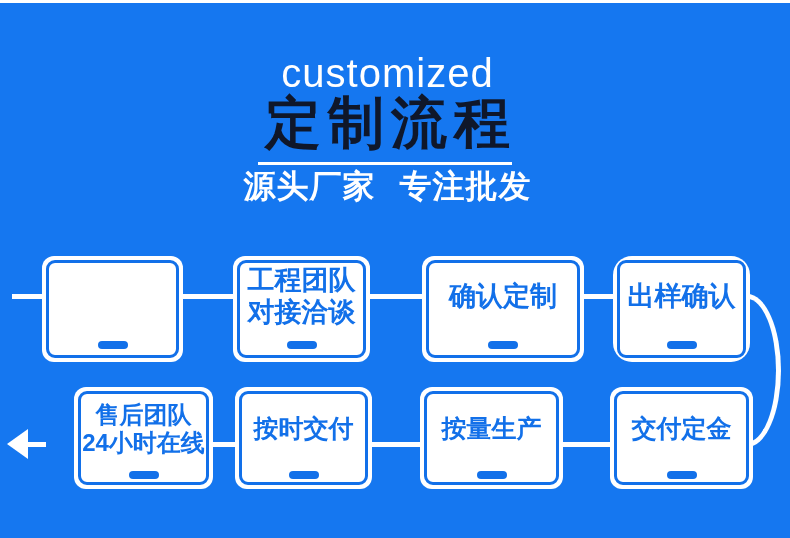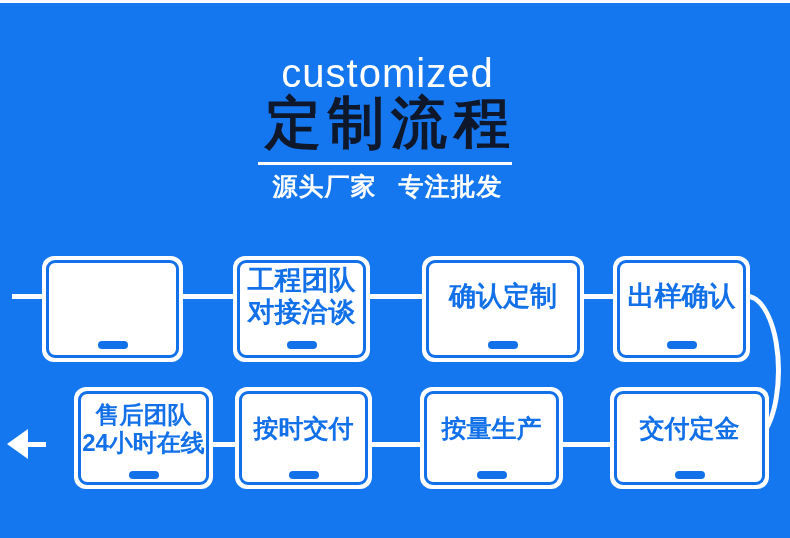--- a/index.html
+++ b/index.html
@@ -26,21 +26,21 @@
     position:absolute;top:93px;left:0;width:775px;
     text-align:center;color:#0f172a;
     font-size:56px;font-weight:900;line-height:60px;letter-spacing:7px;text-indent:7px;
   }
   .divider{
     position:absolute;top:162px;left:258px;width:254px;height:3px;background:#ffffff;
   }
   .subtitle{
     position:absolute;top:171px;left:0;width:775px;
     text-align:center;color:#ffffff;
-    font-size:25px;font-weight:700;line-height:30px;
+    font-size:32px;font-weight:700;line-height:30px;
     letter-spacing:1px;word-spacing:14px;
   }
   
   .fbox{
     position:absolute;background:#ffffff;border-radius:12px;z-index:2;
   }
   .fbox .inner{
     position:absolute;left:4px;right:4px;top:4px;bottom:4px;
     border:3px solid #1270E9;border-radius:9px;
   }
@@ -55,25 +55,25 @@
     width:30px;height:8px;border-radius:4px;background:#1270E9;
   }
   .row1 .label{font-size:27px;}
   .row2 .label{font-size:25px;bottom:24px;}
   .row1 .dash{bottom:13px;}
   .row2 .dash{bottom:10px;}
   .fs-small .label{font-size:24px;}
   .b1{left:42px; top:256px;width:141px;height:106px;}
   .b2{left:233px;top:256px;width:137px;height:106px;}
   .b3{left:422px;top:256px;width:162px;height:106px;}
-  .b4{left:613px;top:256px;width:137px;height:106px;}
+  .b4{left:613px;top:256px;width:137px;height:106px;border-radius:19px;}
   .b5{left:43px; top:387px;width:139px;height:102px;margin-left:31px;}
   .b6{left:235px;top:387px;width:137px;height:102px;}
   .b7{left:420px;top:387px;width:143px;height:102px;}
-  .b8{left:610px;top:387px;width:143px;height:102px;padding-left:16px;}
+  .b8{left:610px;top:387px;width:143px;height:102px;}
   
   .hline{position:absolute;height:5px;background:#ffffff;z-index:1;}
   .r1{top:294px;}
   .r2{top:442px;}
   .s1a{left:12px; width:33px;}
   .s1b{left:183px;width:52px;}
   .s1c{left:370px;width:54px;}
   .s1d{left:560px;width:55px;}
   .s2a{left:26px; width:20px;}
   .s2b{left:182px;width:55px;}

